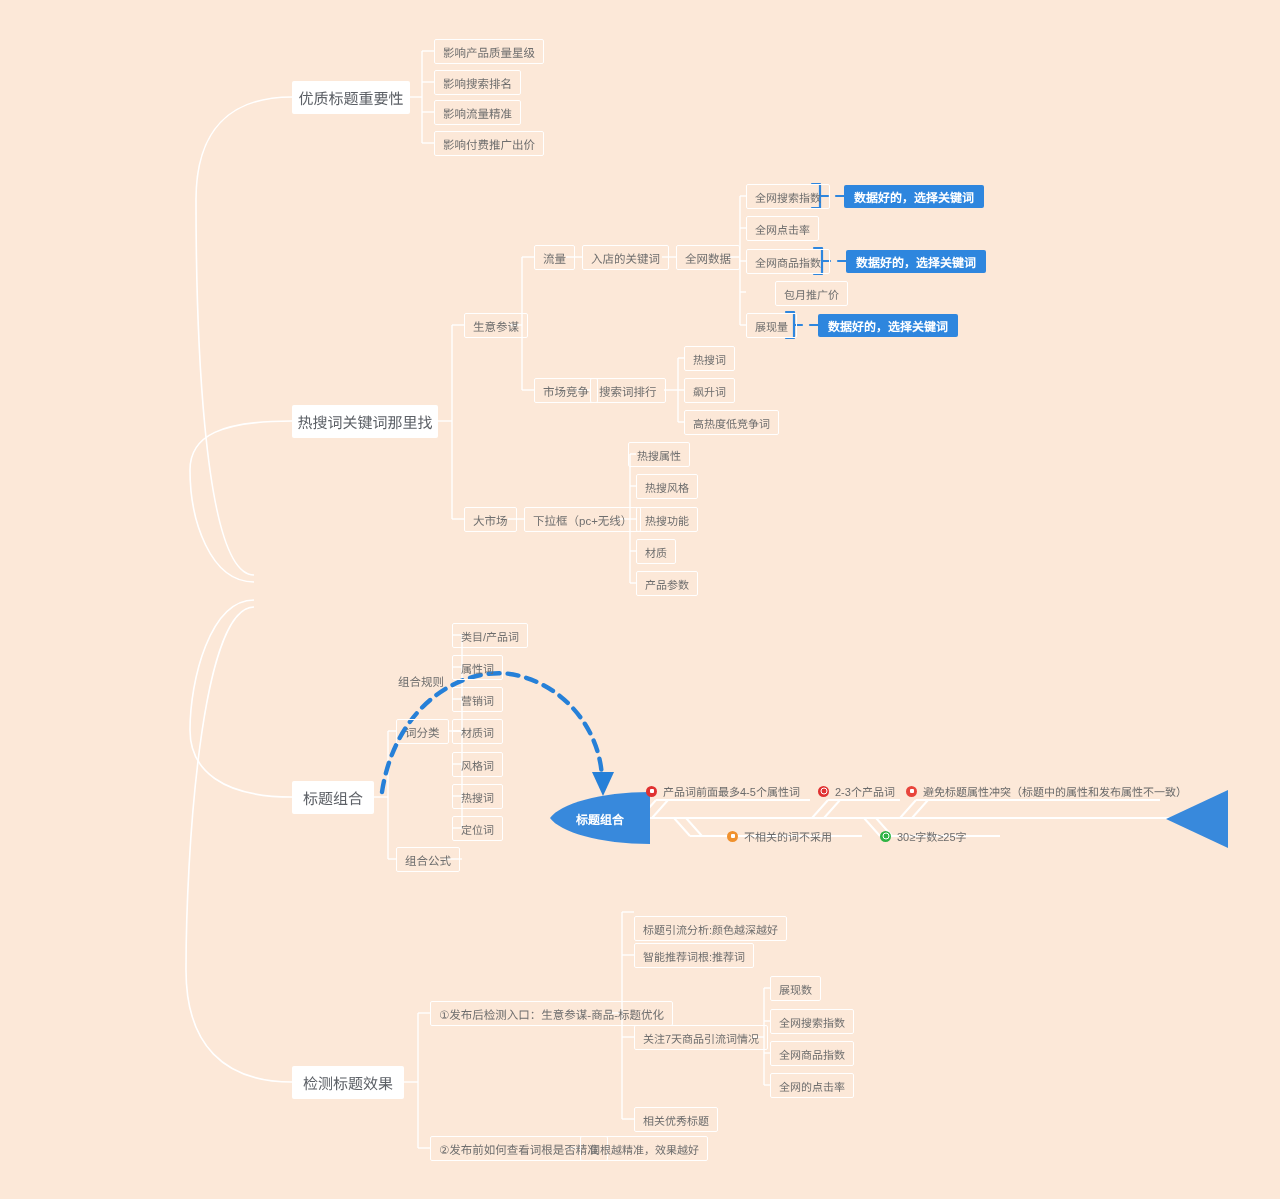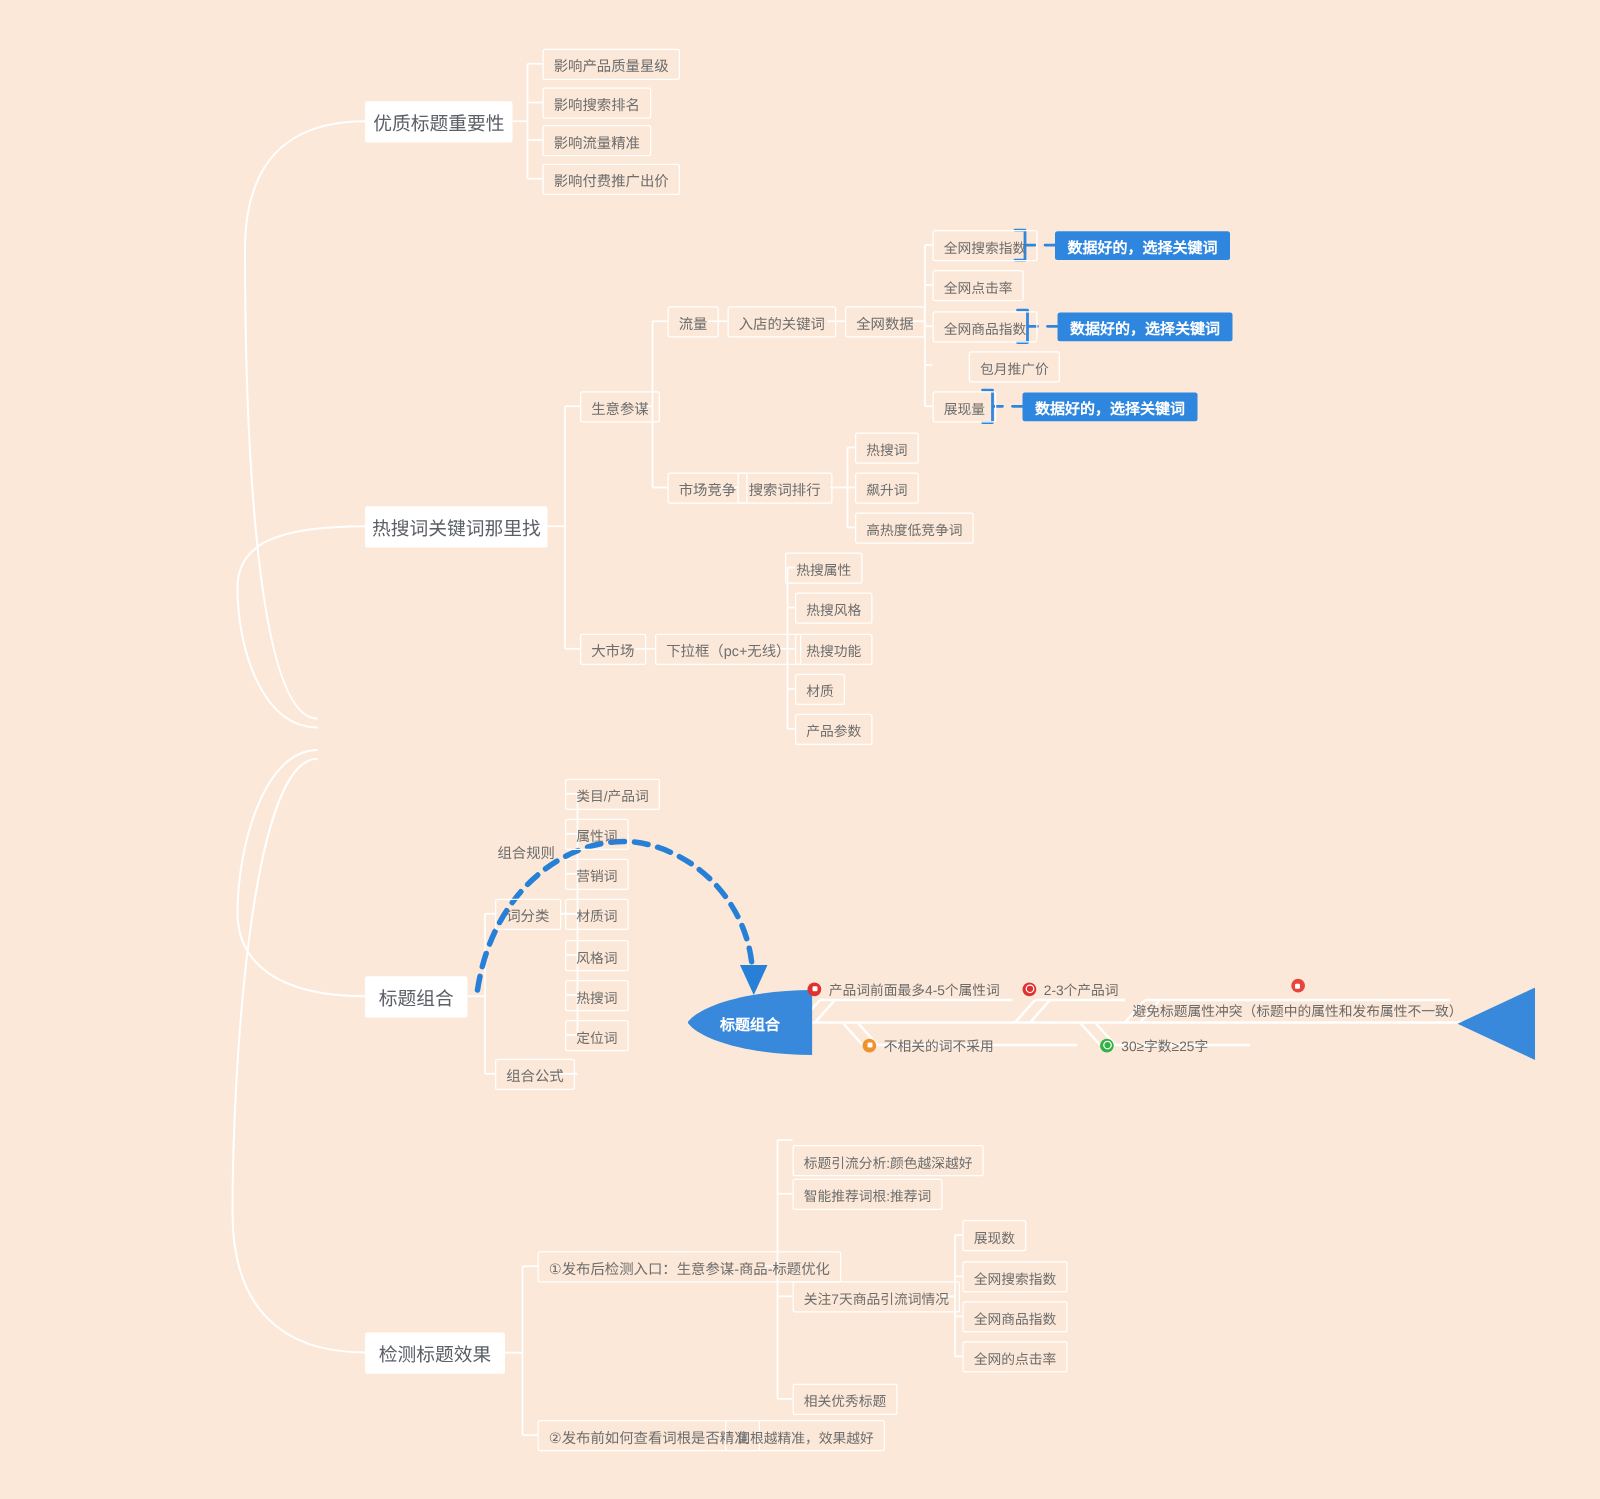--- a/index.html
+++ b/index.html
@@ -291,26 +291,26 @@
   <div class="fb-tail"></div>
 
   <div class="fb-item" style="left:646px;top:783px;">
     <span class="dot red"></span>
     <span>产品词前面最多4-5个属性词</span>
   </div>
   <div class="fb-item" style="left:818px;top:783px;">
     <span class="dot red ring"></span>
     <span>2-3个产品词</span>
   </div>
-  <div class="fb-item" style="left:906px;top:783px;flex-direction:column;">
+  <div class="fb-item" style="left:906px;top:783px;">
     <span class="dot red2"></span>
     <span>避免标题属性冲突（标题中的属性和发布属性不一致）</span>
   </div>
 
-  <div class="fb-item" style="left:690px;top:828px;text-align:right;">
+  <div class="fb-item" style="left:727px;top:828px;text-align:right;">
     <span class="dot orange"></span>
     <span>不相关的词不采用</span>
   </div>
   <div class="fb-item" style="left:880px;top:828px;">
     <span class="dot green ring"></span>
     <span>30≥字数≥25字</span>
   </div>
 
   <div class="node lvl2" style="left:292px;top:1066px;width:112px;">检测标题效果</div>
 

